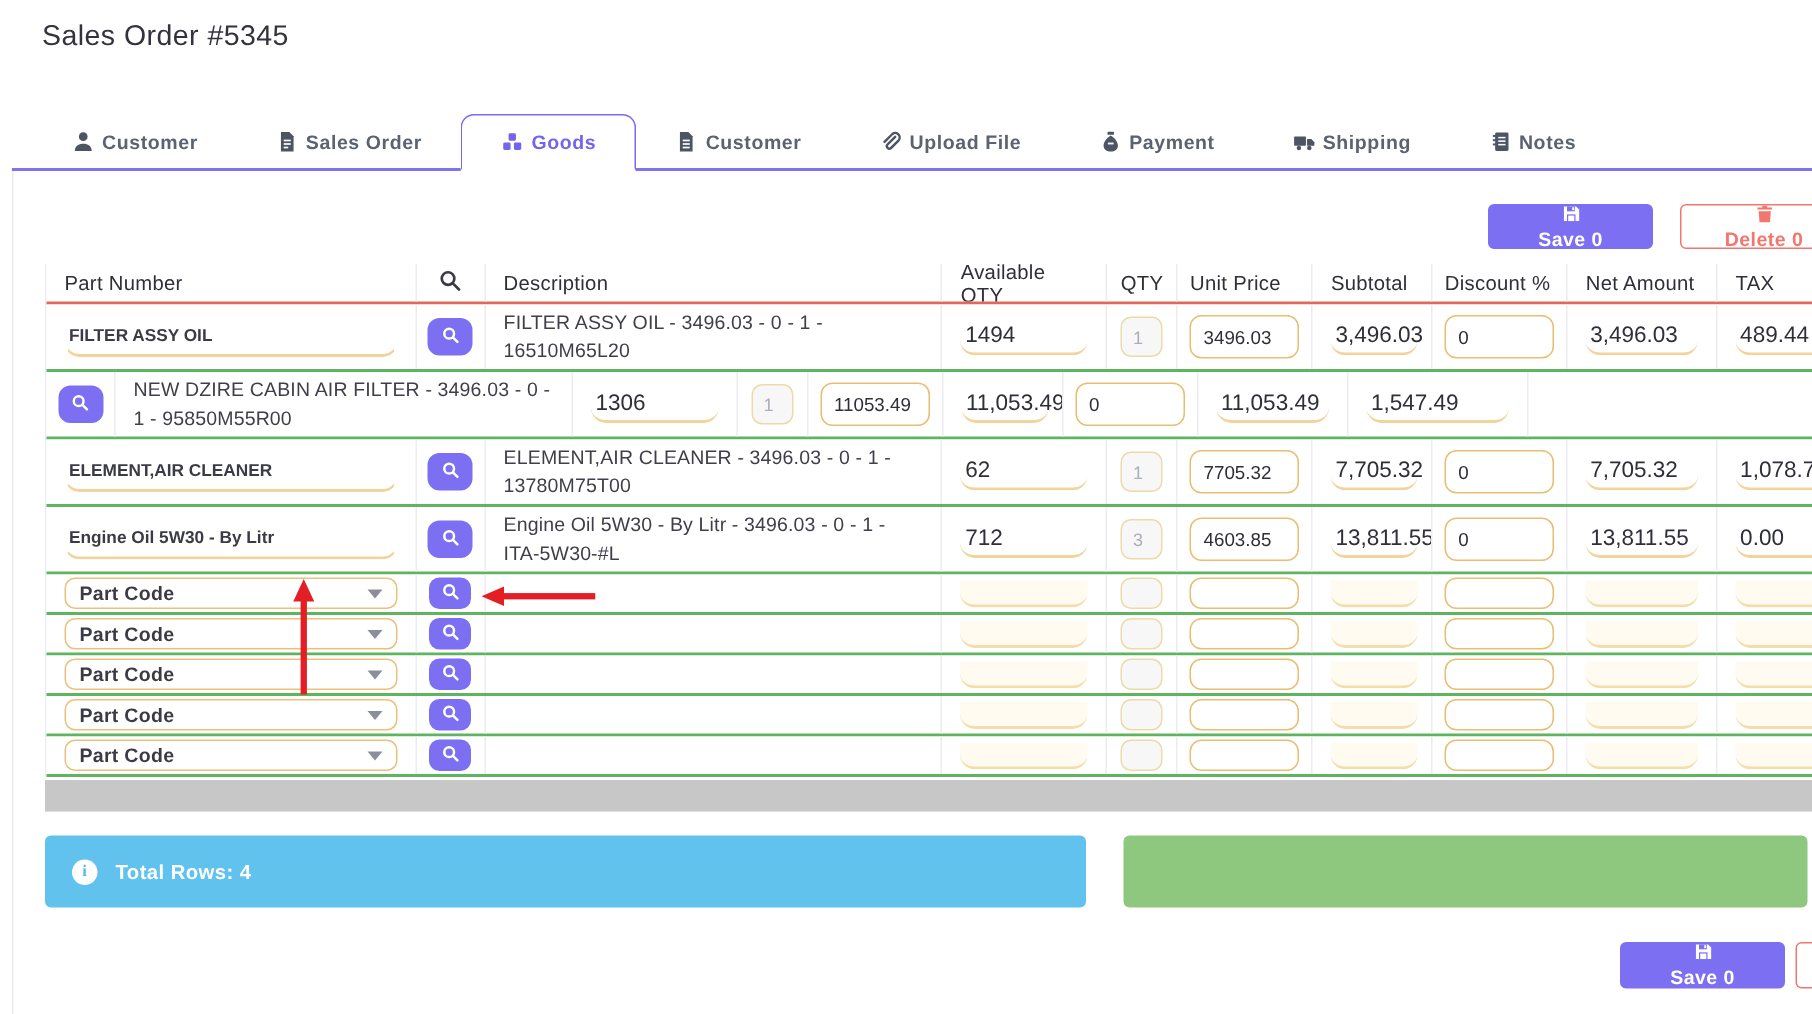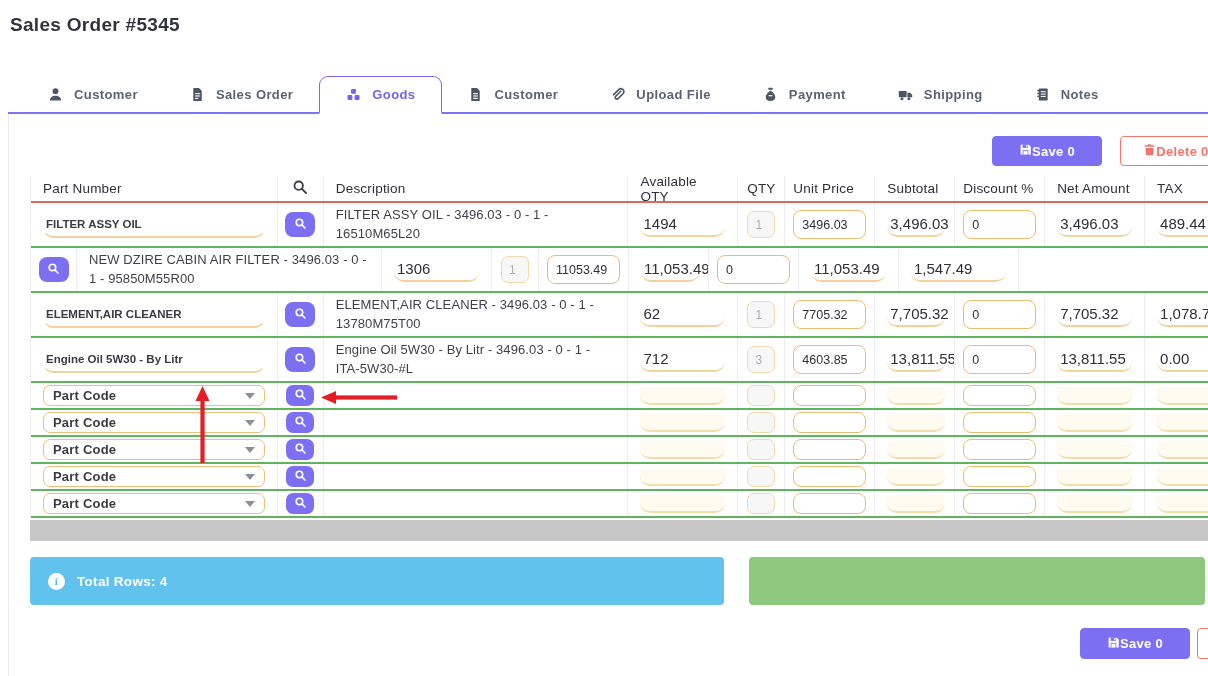--- a/index.html
+++ b/index.html
@@ -3,51 +3,51 @@
 <meta charset="utf-8">
 <style>
   * { margin:0; padding:0; box-sizing:border-box; }
   html,body { background:#fff; }
   .canvas {
     position:relative; width:1208px; height:676px; overflow:hidden;
     background:#fff; font-family:"Liberation Sans", sans-serif; color:#35353f;
   }
   
   .page-title {
-    position:absolute; left:10px; top:14px;
-    font-size:19px; font-weight:bold; color:#33333d; letter-spacing:.3px;
+    position:absolute; left:28px; top:14px;
+    font-size:19px; font-weight:normal; color:#33333d; letter-spacing:.3px;
   }
   
   .tabbar {
     position:absolute; left:8px; top:76px; width:1202px; height:38px;
     display:flex; align-items:stretch;
     border-bottom:2px solid #8073f0; padding-left:14px;
   }
   .tab {
-    display:flex; align-items:center; gap:11px;
+    display:flex; align-items:center; gap:5px;
     padding:0 26px; cursor:pointer;
     font-size:13px; font-weight:bold; letter-spacing:.4px; color:#5b6270;
   }
   .tab .ticon { display:flex; width:15px; height:15px; color:#4d5463; }
   .tab .ticon svg { width:15px; height:15px; }
   .tab.active {
     color:#7165ee; background:#fff;
     border:1px solid #7b6af0; border-bottom:2px solid #fff;
     border-radius:9px 9px 0 0; margin-bottom:-2px; position:relative; z-index:2;
   }
   .tab.active .ticon { color:#7165ee; }
   
   .content-frame {
     position:absolute; left:8px; top:114px; width:1210px; height:570px;
     border:1px solid #e9e9f0; border-top:none; background:#fff;
   }
   
   .btn { position:absolute; display:flex; align-items:center; justify-content:center;
          font-size:13px; font-weight:bold; letter-spacing:.3px;
-         border-radius:4px; cursor:pointer; }
+         border-radius:4px; cursor:pointer;flex-direction:column; }
   .btn svg { width:13px; height:13px; }
   .btn-save { background:#7d6ff2; color:#fff; border:1px solid #7d6ff2; }
   .btn-delete { background:#fff; color:#f2766d; border:1px solid #f2766d; }
   #save-top    { left:992px;  top:136px; width:110px; height:30px; }
   #delete-top  { left:1120px; top:136px; width:112px; height:30px; }
   #save-bottom { left:1080px; top:628px; width:110px; height:31px; }
   #delete-bottom-sliver { left:1197px; top:628px; width:60px; height:31px; }
   
   .table-clip { position:absolute; left:30px; top:176px; width:1178px; height:344px; overflow:hidden; }
   .gtable { width:1235px; border-left:1px solid #ececf2; }

